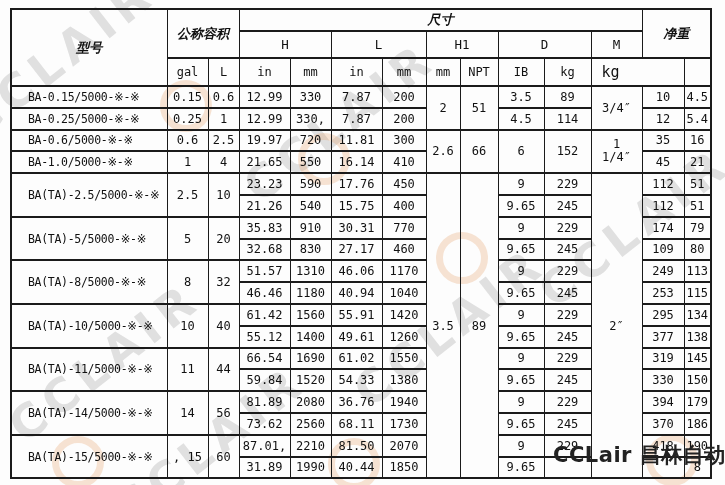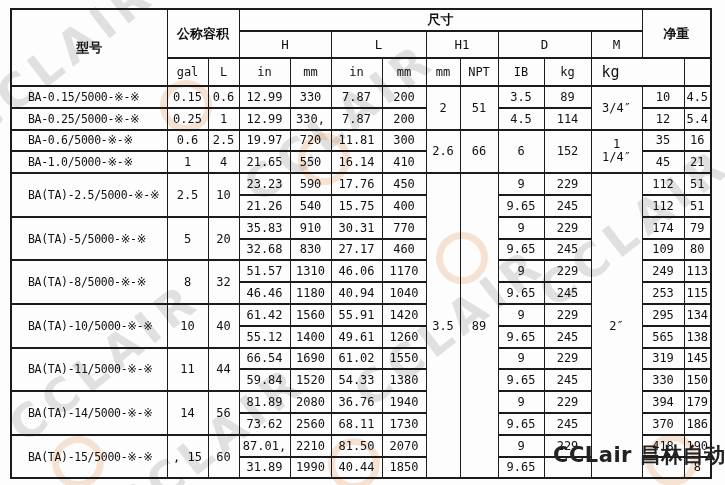--- a/index.html
+++ b/index.html
@@ -31,21 +31,21 @@
   
   table{position:absolute;left:10px;top:8px;z-index:1;width:700px;
         border-collapse:collapse;table-layout:fixed;background:transparent;
         border:2px solid #1b1b1b;}
   th,td{border:1px solid #1b1b1b;border-top-width:2px;border-bottom-width:2px;
         padding:0;text-align:center;vertical-align:middle;color:#111;
         font-family:"DejaVu Sans Mono","DejaVu Sans",monospace;font-size:12px;
         font-weight:normal;overflow:hidden;}
   thead tr.rA{height:22px;} thead tr.rB{height:27px;} thead tr.rC{height:28px;}
   tbody tr{height:21.8px;}
-  th.cjk{font-family:"DejaVu Sans",sans-serif;font-size:13px;font-weight:600;}
+  th.cjk{font-family:"DejaVu Sans",sans-serif;font-size:13px;font-weight:600;font-style:italic;}
   th.sub{font-size:12.5px;}
   th.kgwide{text-align:left;padding-left:10px;font-size:15px;}
   td.model{text-align:left;padding-left:16px;font-size:11.5px;letter-spacing:-0.3px;
            white-space:nowrap;}
   td.pre{white-space:pre-line;line-height:1.15;}
 
   
   .footer-wm{position:absolute;left:553px;top:441px;z-index:3;white-space:nowrap;
              font-family:"DejaVu Sans",sans-serif;font-size:21px;font-weight:bold;
              color:#222;letter-spacing:0.5px;}
@@ -259,21 +259,21 @@
           <td>295</td>
           <td>134</td>
         </tr>
         <tr>
           <td>55.12</td>
           <td>1400</td>
           <td>49.61</td>
           <td>1260</td>
           <td>9.65</td>
           <td>245</td>
-          <td>565</td>
+          <td>377</td>
           <td>138</td>
         </tr>
         <tr>
           <td rowspan="2" class="model">BA(TA)-11/5000-※-※</td>
           <td rowspan="2">11</td>
           <td rowspan="2">44</td>
           <td>66.54</td>
           <td>1690</td>
           <td>61.02</td>
           <td>1550</td>

